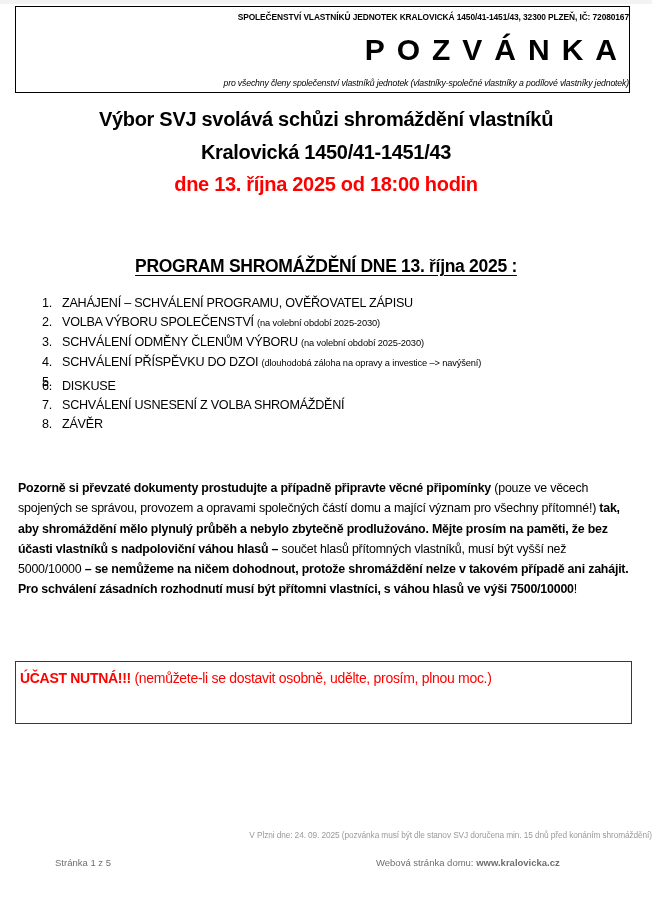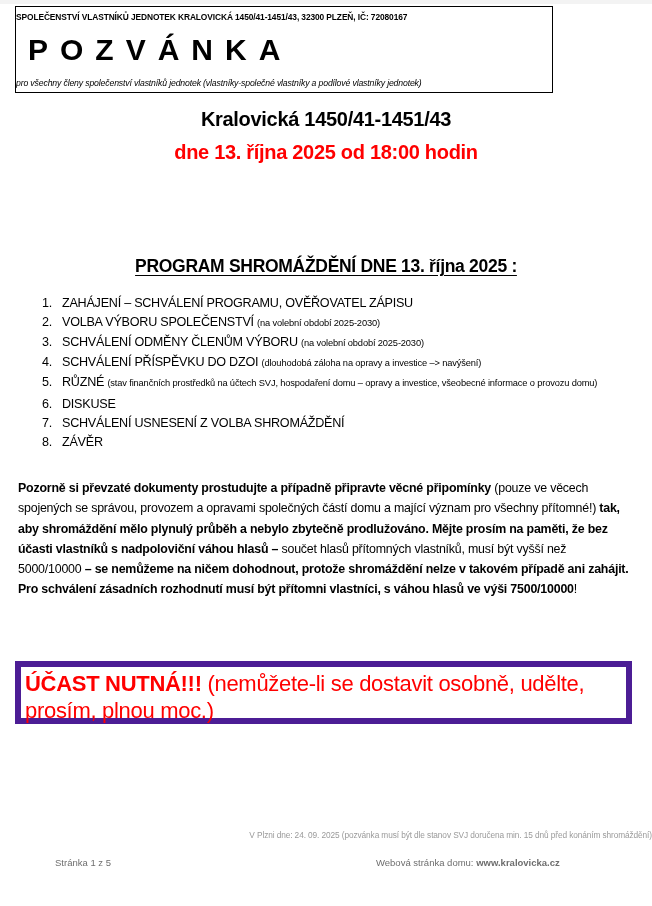--- a/index.html
+++ b/index.html
@@ -17,24 +17,24 @@
   }
   .topstrip {
     position: absolute;
     left: 0; top: 0;
     width: 652px; height: 4px;
     background: #f3f3f3;
   }
   .header-box {
     position: absolute;
     left: 15px; top: 6px;
-    width: 538px; height: 87px;
+    width: 615px; height: 87px;
     border: 1px solid #000;
     box-sizing: border-box;
-    text-align: left;
+    text-align: right;
   }
   .org-line {
     position: absolute;
     left: 0; right: 0; top: 5px;
     font-size: 8.4px;
     font-weight: bold;
     letter-spacing: -0.1px;
   }
   .doc-title {
     position: absolute;
@@ -113,25 +113,25 @@
     font-size: 12.4px;
     line-height: 20.3px;
     letter-spacing: -0.2px;
   }
   .notice b { font-weight: bold; }
 
   .attendance-box {
     position: absolute;
     left: 15px; top: 661px;
     width: 617px; height: 63px;
-    border: 6px solid #4c1d95;
+    border: 1px solid #4c1d95;
     box-sizing: border-box;
     padding: 3px 4px;
     color: #ff0000;
-    font-size: 22px;
+    font-size: 14px;
     line-height: 27px;
     letter-spacing: -0.3px;
   }
   .attendance-box b { font-weight: bold; }
 
   .footer-date {
     position: absolute;
     left: 0; width: 652px; top: 830px;
     text-align: right;
     font-size: 8.3px;
@@ -157,20 +157,21 @@
 
 <div class="topstrip"></div>
 
 <div class="header-box">
   <div class="org-line">SPOLEČENSTVÍ VLASTNÍKŮ JEDNOTEK KRALOVICKÁ 1450/41-1451/43, 32300 PLZEŇ, IČ: 72080167</div>
   <div class="doc-title">POZVÁNKA</div>
   <div class="recipients">pro všechny členy společenství vlastníků jednotek (vlastníky-společné vlastníky a podílové vlastníky jednotek)</div>
 </div>
 
 <div class="announce">
+  <div>Výbor SVJ svolává schůzi shromáždění vlastníků</div>
   <div>Kralovická 1450/41-1451/43</div>
   <div class="red">dne 13. října 2025 od 18:00 hodin</div>
 </div>
 
 <div class="program-title">PROGRAM SHROMÁŽDĚNÍ DNE 13. října 2025 :</div>
 
 <ul class="agenda">
   <li>
     <span class="num">1.</span>
     <span>ZAHÁJENÍ – SCHVÁLENÍ PROGRAMU, OVĚŘOVATEL ZÁPISU</span>
@@ -185,24 +186,20 @@
     <span>SCHVÁLENÍ ODMĚNY ČLENŮM VÝBORU</span>
     <span class="note"> (na volební období 2025-2030)</span>
   </li>
   <li>
     <span class="num">4.</span>
     <span>SCHVÁLENÍ PŘÍSPĚVKU DO DZOI</span>
     <span class="note"> (dlouhodobá záloha na opravy a investice –&gt; navýšení)</span>
   </li>
   <li class="two-line">
     <span class="num">5.</span>
-    <span class="text-wrap">
-      <span>RŮZNÉ</span>
-      <span class="note"> (stav finančních prostředků na účtech SVJ, hospodaření domu – opravy a investice, všeobecné informace o provozu domu)</span>
-    </span>
   </li>
   <li>
     <span class="num">6.</span>
     <span>DISKUSE</span>
   </li>
   <li>
     <span class="num">7.</span>
     <span>SCHVÁLENÍ USNESENÍ Z VOLBA SHROMÁŽDĚNÍ</span>
   </li>
   <li>

